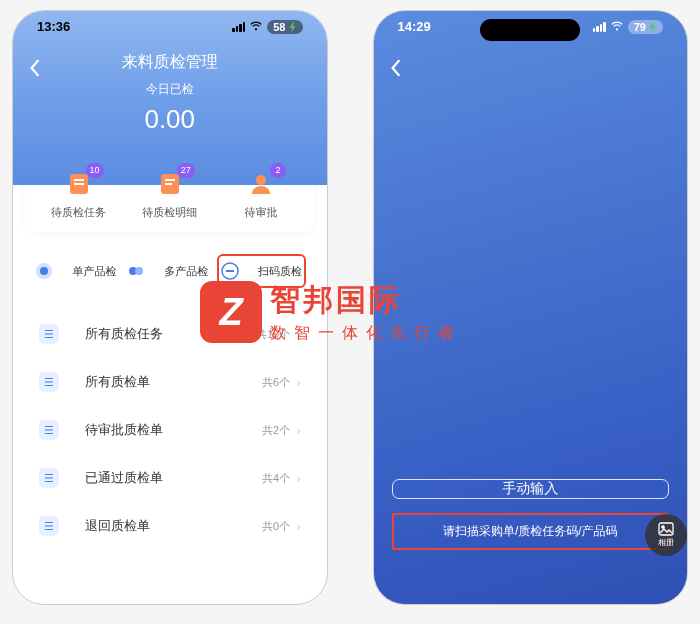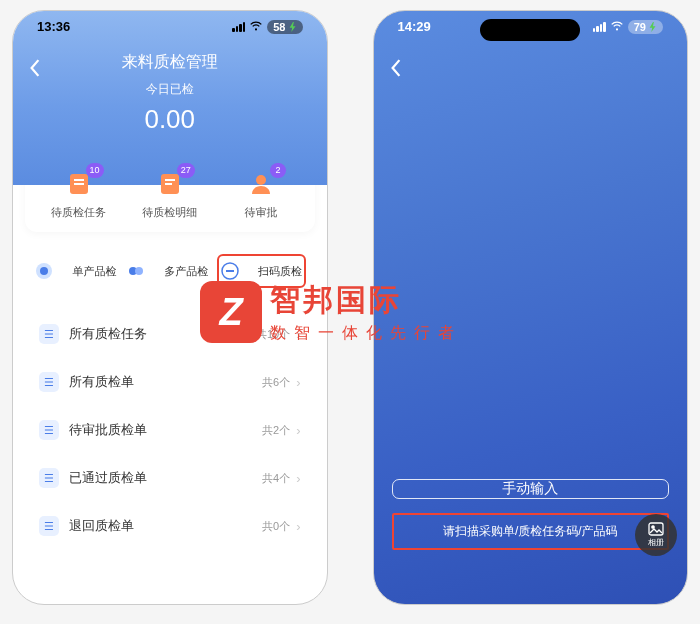--- a/index.html
+++ b/index.html
@@ -33,35 +33,35 @@
     .badge { position: absolute; top: -6px; right: -10px; background: #8b5cf6; color: #fff; font-size: 9px; border-radius: 8px; padding: 1px 4px; min-width: 16px; line-height: 13px; }
 
     .tab-card { background: #fff; border-radius: 12px; margin: 0 12px 10px; padding: 12px 8px; display: flex; gap: 6px; }
     .tab-btn { flex: 1; display: flex; align-items: center; justify-content: center; gap: 19px; font-size: 11px; color: #333; padding: 6px 2px; border-radius: 6px; }
     .tab-btn.highlighted { border: 2px solid #e43; }
     .tab-icon { width: 18px; height: 18px; border-radius: 50%; display: inline-flex; align-items: center; justify-content: center; }
     
     .list { background: #fff; margin: 0 12px; border-radius: 12px; }
     .list-row { display: flex; align-items: center; padding: 14px 14px; font-size: 13px; color: #333; }
     .list-icon { width: 20px; height: 20px; border-radius: 5px; background: #e8f0ff; margin-right: 10px; display: flex; align-items: center; justify-content: center; color: #4a7de8; font-size: 11px; }
-    .list-label { flex: 1; }
+    .list-label { flex: 1; margin-left: 16px; }
     .list-count { font-size: 11px; color: #999; margin-right: 6px; }
     .chev { color: #ccc; }
 
     .watermark { position: absolute; top: 280px; left: 200px; z-index: 50; display: flex; align-items: center; pointer-events: none; }
     .wm-logo { width: 62px; height: 62px; background: #e84537; border-radius: 12px; display: flex; align-items: center; justify-content: center; color: #fff; font-size: 38px; font-weight: 800; font-style: italic; }
     .wm-text { margin-left: 8px; }
     .wm-title { font-size: 30px; font-weight: 700; color: #e84537; letter-spacing: 3px; }
     .wm-sub { font-size: 16px; color: #e84537; letter-spacing: 8px; margin-top: 2px; }
 
     .scan-back { position: absolute; top: 48px; left: 16px; color: #fff; }
     .bottom-area { position: absolute; bottom: 54px; left: 18px; right: 18px; }
     .manual-btn { border: 1px solid rgba(255,255,255,.85); color: #fff; text-align: center; border-radius: 7px; font-size: 14px; margin-top: 9px; }
     .scan-hint { border: 2px solid #e43; color: #fff; text-align: center; padding: 8px 6px; font-size: 12px; margin-top: 14px; border-radius: 2px; }
-    .album-btn { position: absolute; bottom: 48px; right: 10px; width: 42px; height: 42px; background: rgba(50,50,50,.85); border-radius: 50%; color: #fff; display: flex; flex-direction: column; align-items: center; justify-content: center; font-size: 8px; gap: 1px; }
+    .album-btn { position: absolute; bottom: 48px; right: 0; width: 42px; height: 42px; background: rgba(50,50,50,.85); border-radius: 50%; color: #fff; display: flex; flex-direction: column; align-items: center; justify-content: center; font-size: 8px; gap: 1px; }
   </style>
 </head>
 <body>
 
 <div class="phone">
   <div class="header-gradient">
     <div class="status-bar dark">
       <span>13:36</span>
       <div class="status-right">
         <span class="signal-bars">

